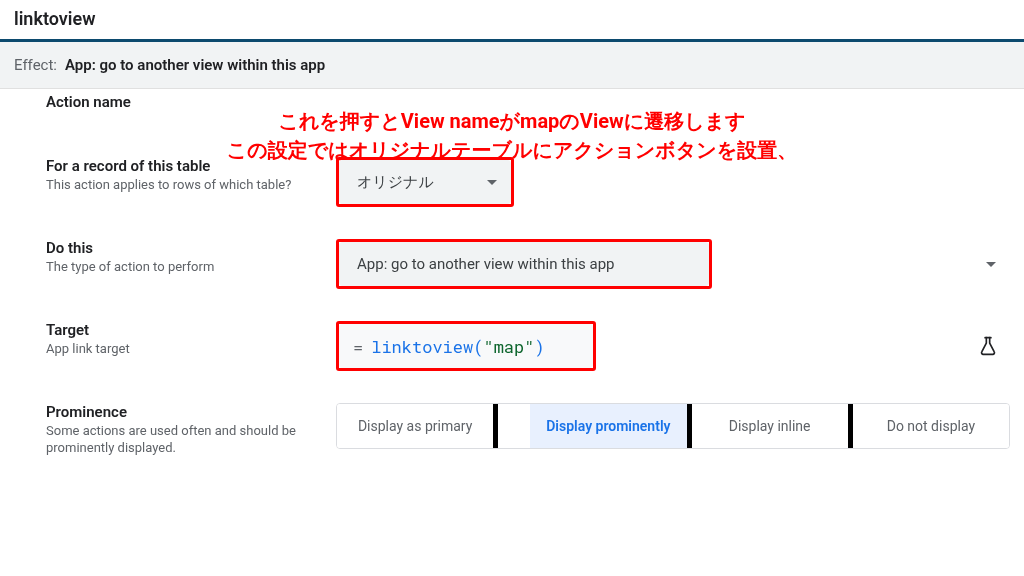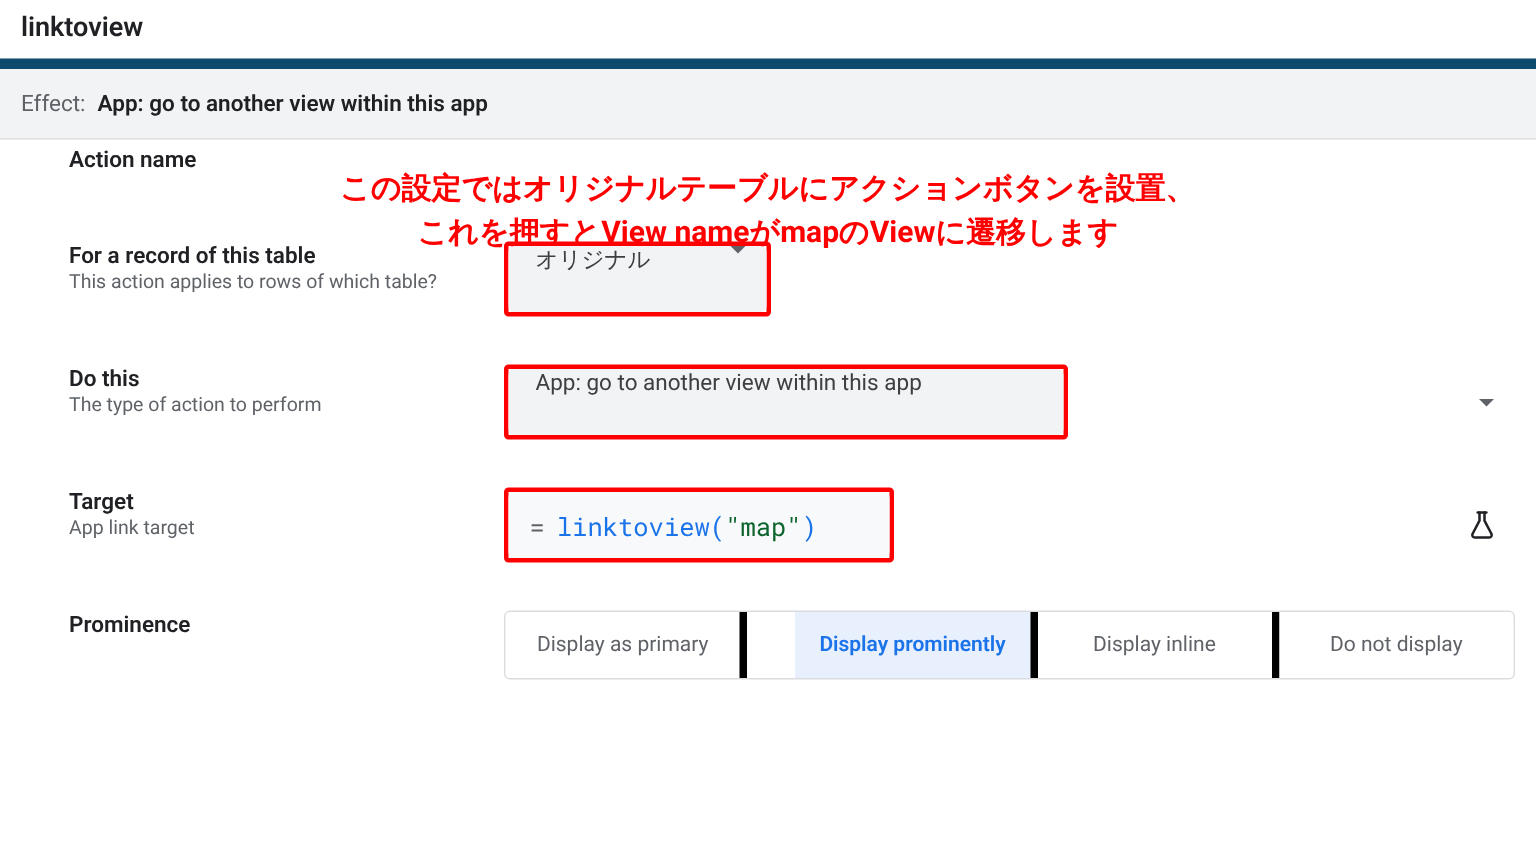--- a/index.html
+++ b/index.html
@@ -17,21 +17,21 @@
       overflow: hidden;
     }
     .page-title {
       font-size: 18px;
       font-weight: 600;
       padding: 8px 14px 10px;
     }
     .effect-bar {
       background: #f1f3f4;
       padding: 14px 14px;
-      border-top: 7px solid #0c4a6e;
+      border-top: 3px solid #0c4a6e;
       border-bottom: 1px solid #e0e0e0;
       display: flex;
       align-items: baseline;
       gap: 8px;
     }
     .effect-label {
       color: #5f6368;
       font-size: 15px;
     }
     .effect-value {
@@ -69,20 +69,21 @@
     }
     .section-right {
       flex: 1;
       display: flex;
       align-items: center;
     }
     .dropdown {
       background: #f1f3f4;
       border-radius: 4px;
       display: inline-flex;
+      align-items: center;
       height: 44px;
       cursor: pointer;
     }
     .dropdown-small {
       width: 172px;
     }
     .dropdown-label {
       padding: 0 18px;
       font-size: 15px;
       color: #3c4043;
@@ -184,22 +185,22 @@
 <body>
 
 <div class="page-title">linktoview</div>
 
 <div class="effect-bar">
   <span class="effect-label">Effect:</span>
   <span class="effect-value">App: go to another view within this app</span>
 </div>
 
 <div class="annotation">
+  <div>これを押すとView nameがmapのViewに遷移します</div>
   <div>この設定ではオリジナルテーブルにアクションボタンを設置、</div>
-  <div>これを押すとView nameがmapのViewに遷移します</div>
 </div>
 
 <div class="section row-name-desc" style="padding-top:0; margin-top:-50px;">
   <div class="section-left">
     <div class="section-title">Action name</div>
   </div>
   <div class="section-right"></div>
 </div>
 
 <div class="section" style="padding-top:38px;">
@@ -256,20 +257,21 @@
         <path d="M10 2v6.5L4.5 19a2 2 0 0 0 1.8 3h11.4a2 2 0 0 0 1.8-3L14 8.5V2"></path>
         <path d="M8.5 2h7"></path>
       </svg>
     </span>
   </div>
 </div>
 
 <div class="section" style="padding-top:32px;">
   <div class="section-left">
     <div class="section-title">Prominence</div>
+    <div class="section-desc">Some actions are used often and should be prominently displayed.</div>
   </div>
   <div class="section-right">
     <div class="segmented">
       <div class="segmented-btn">Display as primary</div>
       <div class="segmented-btn selected">Display prominently</div>
       <div class="segmented-btn">Display inline</div>
       <div class="segmented-btn">Do not display</div>
     </div>
   </div>
 </div>

